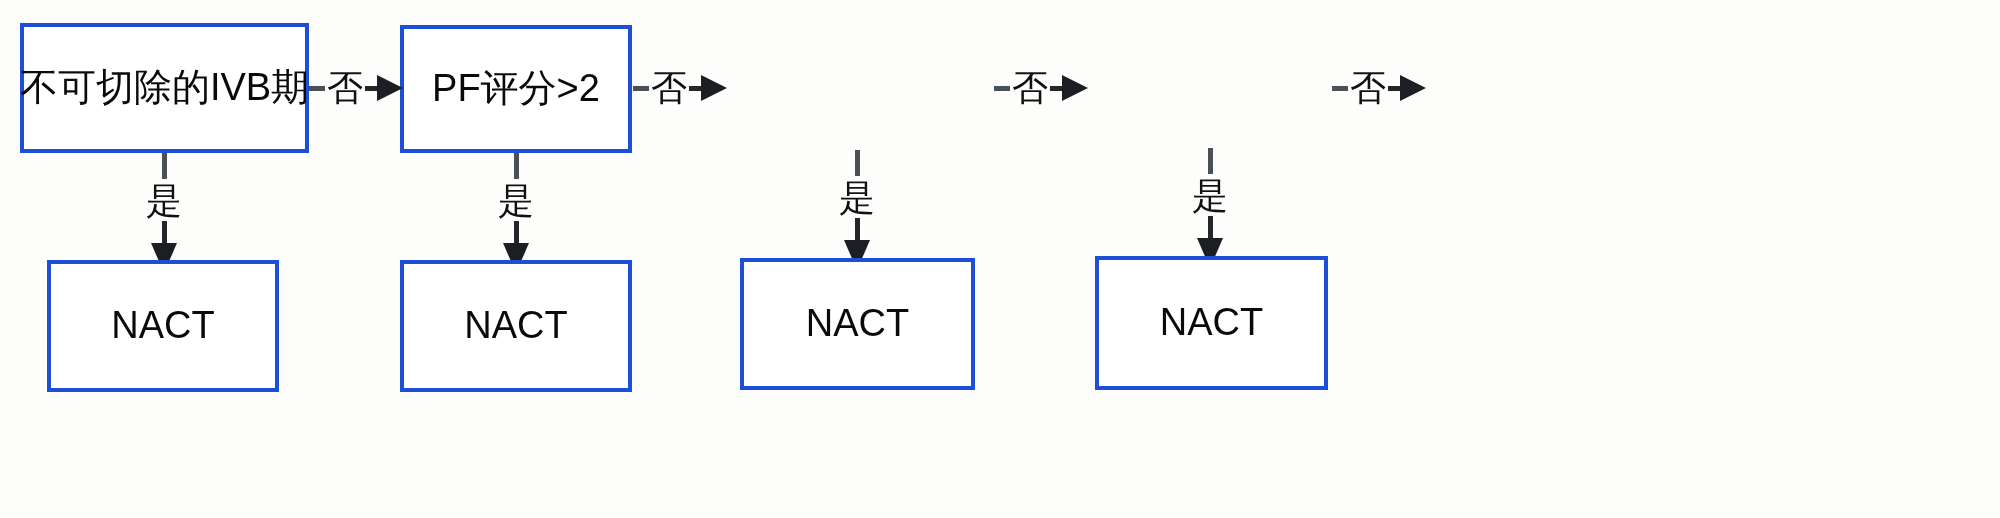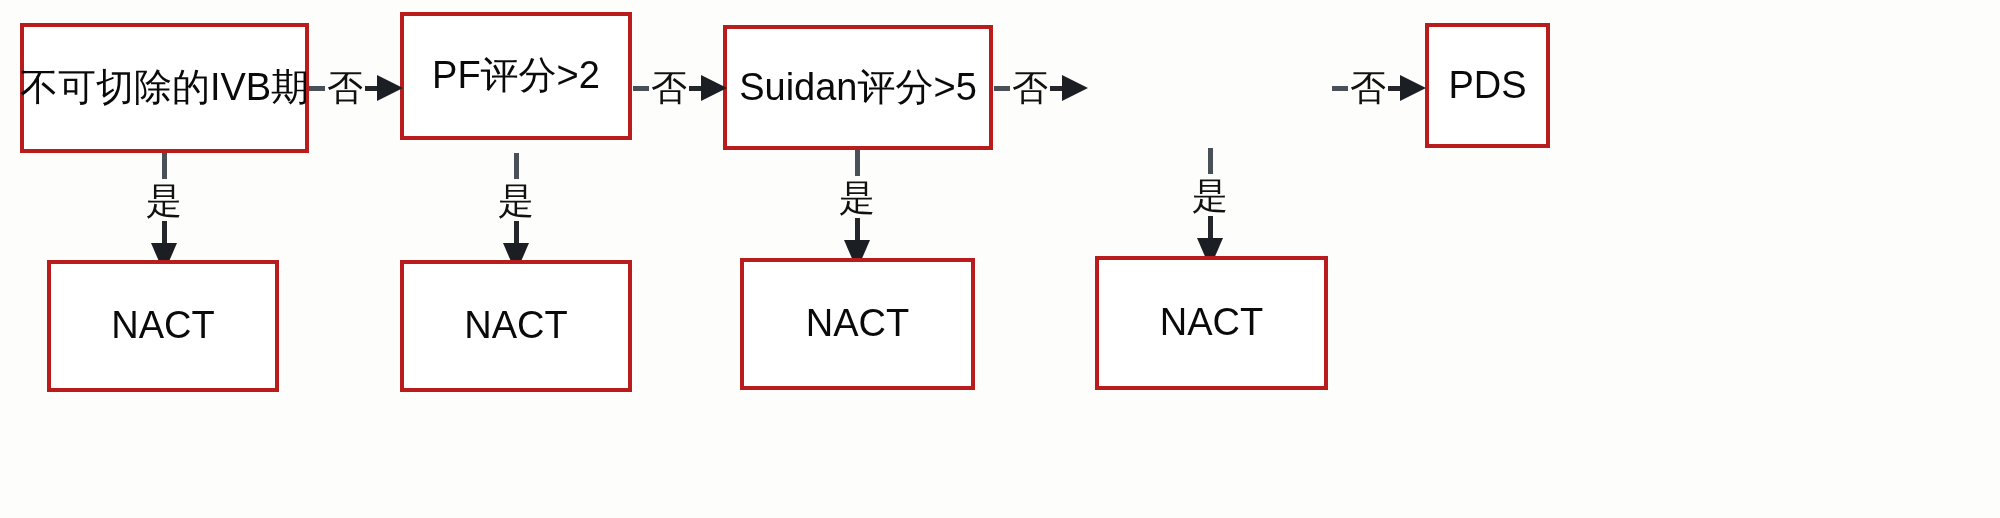--- a/index.html
+++ b/index.html
@@ -11,21 +11,21 @@
     position: relative;
     width: 2000px;
     height: 518px;
     background: #fdfdfc;
     font-family: "Liberation Sans", "DejaVu Sans", sans-serif;
     overflow: hidden;
   }
   .node {
     position: absolute;
     box-sizing: border-box;
-    border: 4px solid #b91c1c;
+    border: 4px solid #1d4ed8;
     background: #ffffff;
     display: flex;
     align-items: center;
     justify-content: center;
     color: #0a0a0a;
     line-height: 1.1;
     white-space: nowrap;
   }
   .node .node-label {
     font-size: 38px;
@@ -102,32 +102,26 @@
 </style>
 </head>
 <body>
 
 <div id="canvas">
 
   <div class="node" style="left:20px; top:23px; width:289px; height:130px;">
     <span class="node-label">不可切除的IVB期</span>
   </div>
 
-  <div class="node" style="left:400px; top:12px; width:232px; height:128px;">
+  <div class="node" style="left:400px; top:25px; width:232px; height:128px;">
     <span class="node-label">PF评分&gt;2</span>
   </div>
 
-  <div class="node" style="left:723px; top:25px; width:270px; height:125px;">
-    <span class="node-label">Suidan评分&gt;5</span>
-  </div>
 
 
-  <div class="node small" style="left:1425px; top:23px; width:125px; height:125px;">
-    <span class="node-label">PDS</span>
-  </div>
 
   <div class="h-conn" style="left:309px; top:65px; width:92px;">
     <div class="stub"></div>
     <div class="h-label">否</div>
     <div class="arrow-shaft"></div>
     <div class="arrow-head"></div>
   </div>
 
   <div class="h-conn" style="left:633px; top:65px; width:92px;">
     <div class="stub"></div>

